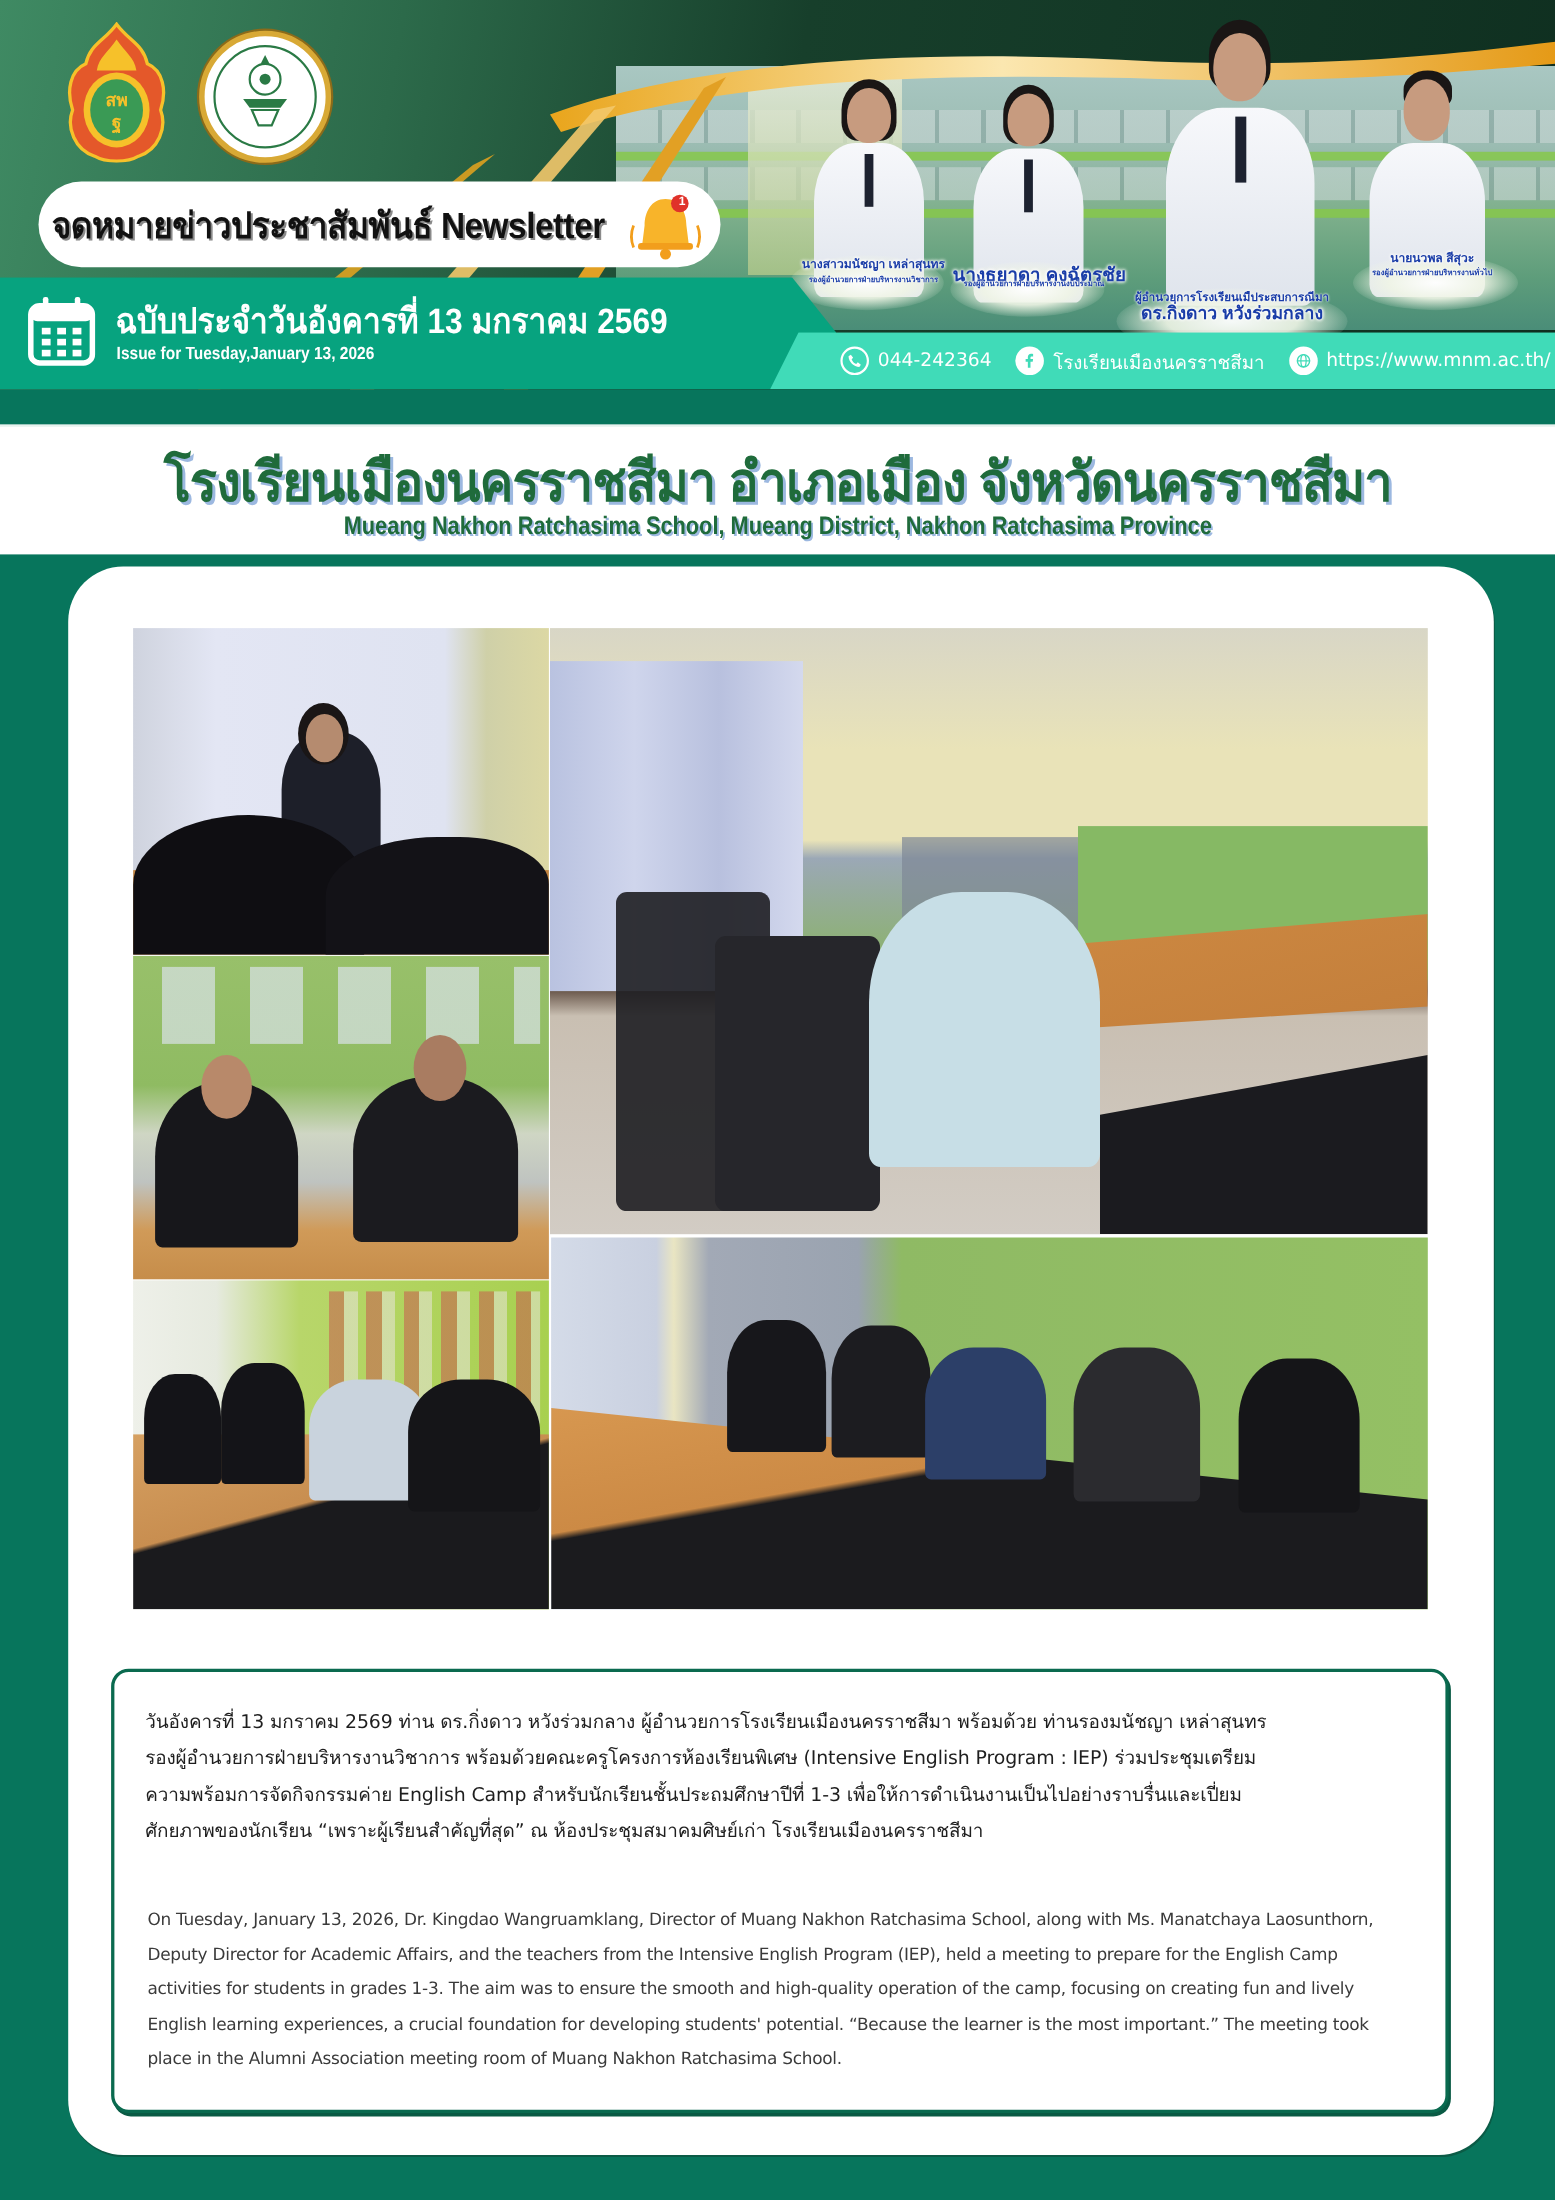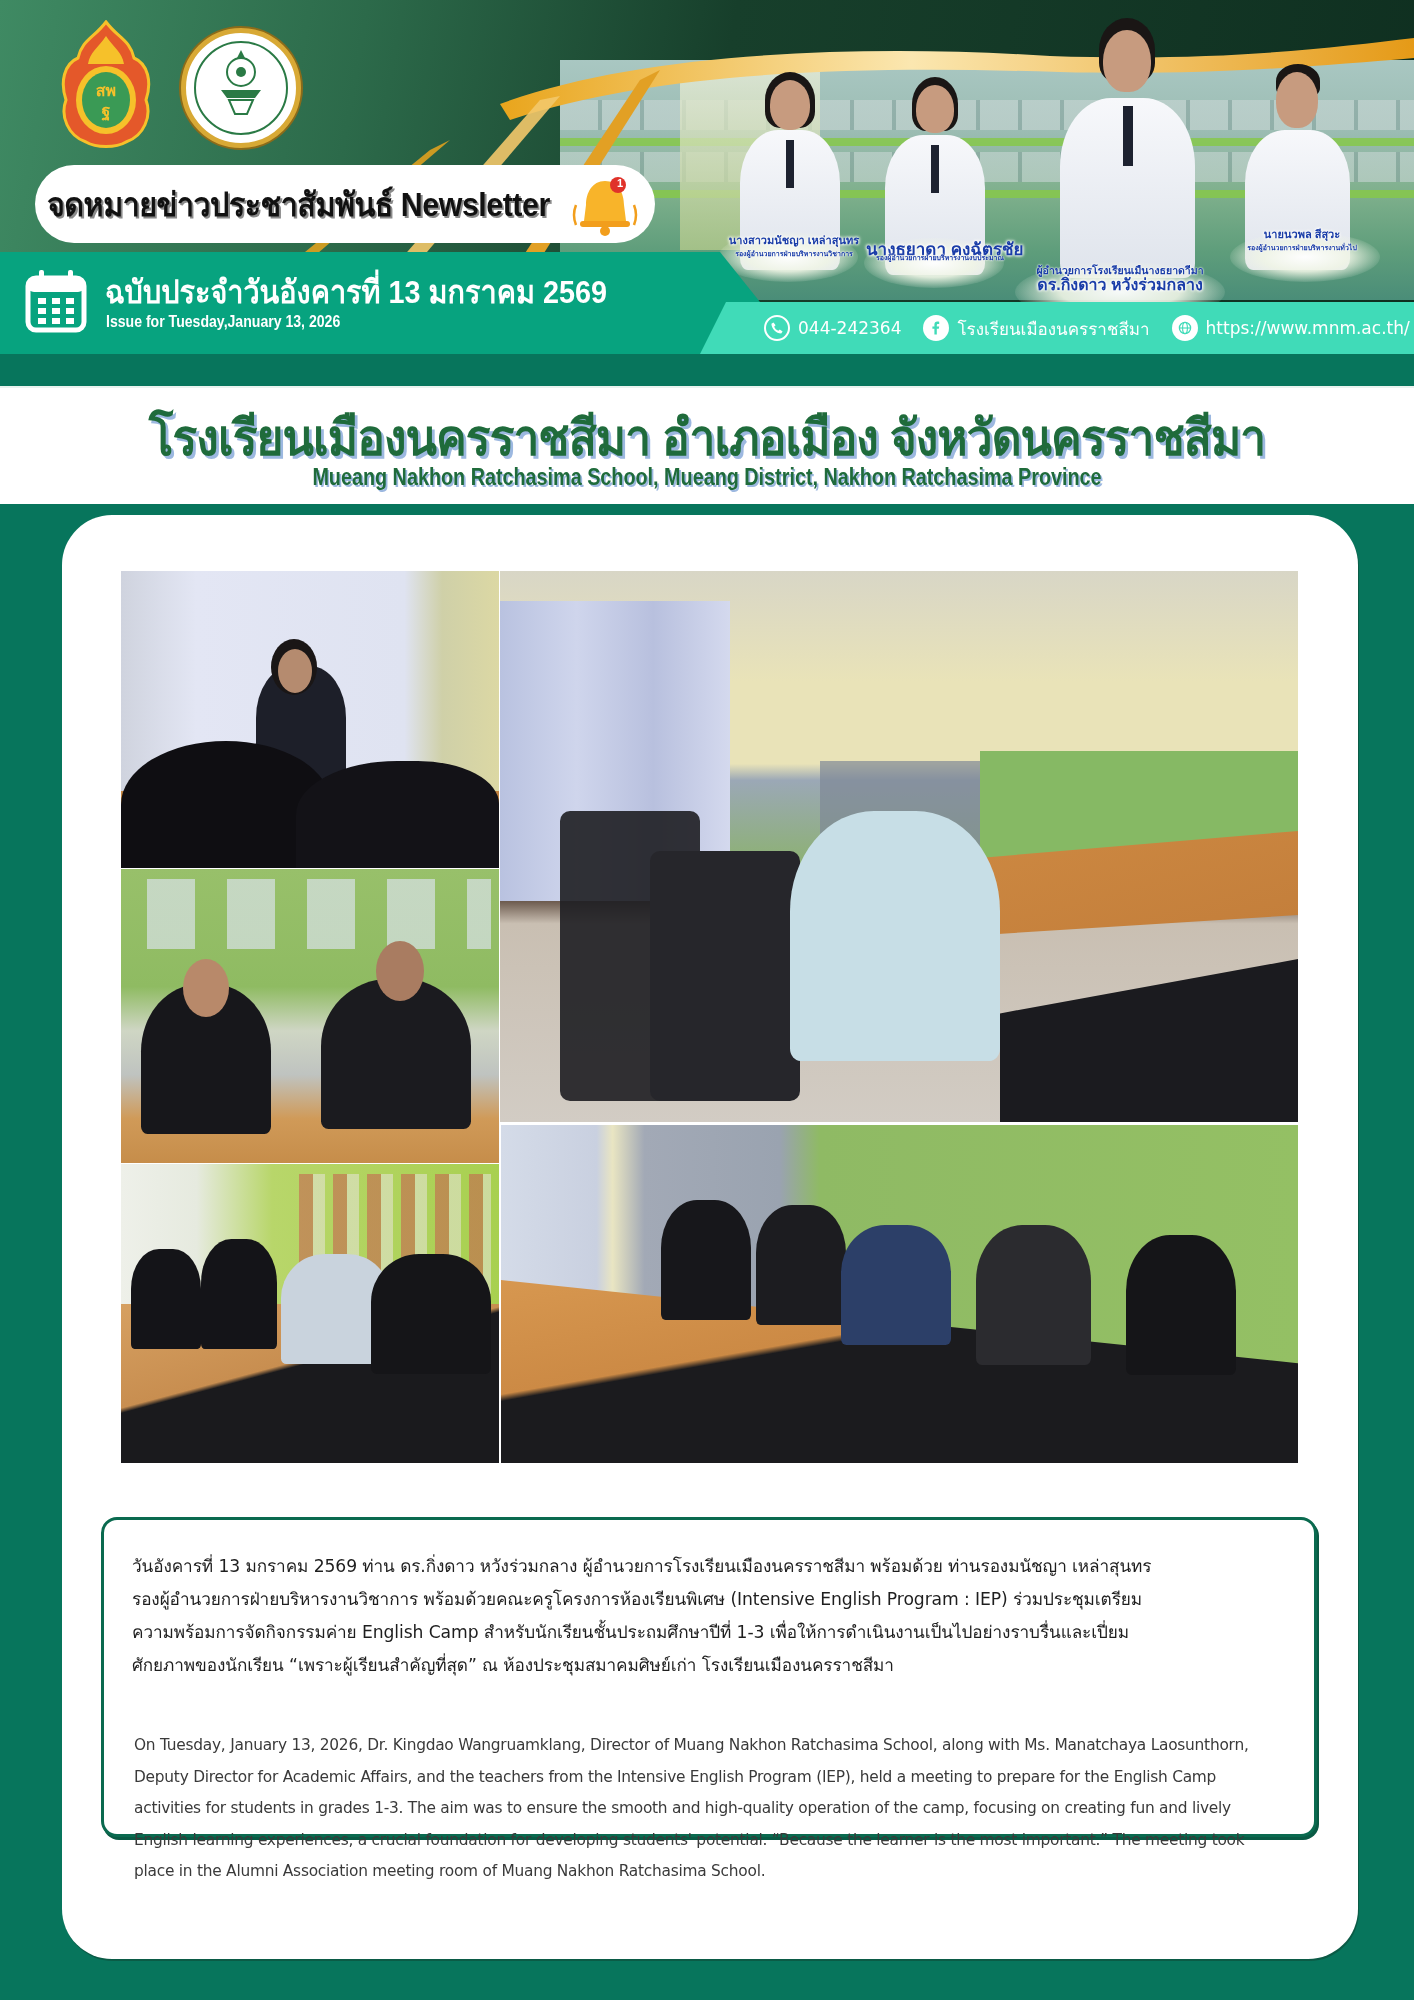--- a/index.html
+++ b/index.html
@@ -63,21 +63,21 @@
     font-weight: bold; font-size: 23px; color: #1f6b3b; text-shadow: 2px 2px 0 #9cb8e0; transform: scaleX(0.86); }
 
   
   .card { position: absolute; left: 62px; top: 515px; width: 1296px; height: 1444px; background: #fff; border-radius: 50px;
     box-shadow: 1px 2px 0 #0b5b46; }
 
   .collage { position: absolute; left: 121px; top: 571px; width: 1177px; height: 892px; background: #fff; }
   .ph { position: absolute; overflow: hidden; }
   .ph::after { content: ""; position: absolute; inset: 0; }
 
-  .textbox { position: absolute; left: 101px; top: 1517px; width: 1216px; height: 320px; border: 3px solid #0a6a4f;
+  .textbox { position: absolute; left: 101px; top: 1517px; width: 1216px; height: 404px; border: 3px solid #0a6a4f;
     border-radius: 16px; background: #fff; box-shadow: 2px 3px 0 #0a5a44; }
   .para-th { position: absolute; left: 28px; top: 30px; width: 1160px; font-family: "DejaVu Sans", sans-serif; font-size: 17.2px;
     line-height: 33px; color: #1e1e1e; letter-spacing: -0.1px; }
   .para-th span { display: block; white-space: nowrap; }
   .para-en { position: absolute; left: 30px; top: 210px; width: 1160px; font-family: "DejaVu Sans", sans-serif; font-size: 15.4px;
     line-height: 31.5px; color: #3a3a3a; letter-spacing: -0.25px; }
   .para-en span { display: block; white-space: nowrap; }
 </style>
 </head>
 <body>
@@ -135,21 +135,21 @@
   <div class="flowers" style="left:718px;top:232px;width:140px;height:50px;"></div>
   <div class="flowers" style="left:864px;top:238px;width:140px;height:50px;"></div>
   <div class="flowers" style="left:1015px;top:262px;width:210px;height:60px;"></div>
   <div class="flowers" style="left:1230px;top:232px;width:150px;height:50px;"></div>
 
   <div class="pname" style="left:720px;top:231px;width:148px;font-size:11px;">นางสาวมนัชญา เหล่าสุนทร</div>
   <div class="ptitle" style="left:720px;top:248px;width:148px;font-size:7px;">รองผู้อำนวยการฝ่ายบริหารงานวิชาการ</div>
   <div class="pname" style="left:866px;top:235px;width:148px;font-size:17px;">นางธยาดา คงฉัตรชัย</div>
   <div class="ptitle" style="left:866px;top:252px;width:148px;font-size:7px;">รองผู้อำนวยการฝ่ายบริหารงานงบประมาณ</div>
   <div class="pname" style="left:1020px;top:238px;width:200px;font-size:16px;margin-top:34px;">ดร.กิ่งดาว หวังร่วมกลาง</div>
-  <div class="ptitle" style="left:1020px;top:262px;width:200px;font-size:10.5px;">ผู้อำนวยการโรงเรียนเมืนางธยาดาีมา</div>
+  <div class="ptitle" style="left:1020px;top:262px;width:200px;font-size:10.5px;">ผู้อำนวยการโรงเรียนเมืประสบการณีมา</div>
   <div class="pname" style="left:1232px;top:225px;width:140px;font-size:11px;">นายนวพล สีสุวะ</div>
   <div class="ptitle" style="left:1232px;top:242px;width:140px;font-size:7px;">รองผู้อำนวยการฝ่ายบริหารงานทั่วไป</div>
 
   <svg class="logo1" viewBox="0 0 92 128">
     <path d="M46,2 C58,18 70,20 74,38 C88,44 92,62 86,80 C92,96 84,116 66,122 C56,128 36,128 26,122 C8,116 0,96 6,80 C0,62 4,44 18,38 C22,20 34,18 46,2 Z" fill="#e4582a" stroke="#f6c12a" stroke-width="3"></path>
     <path d="M46,16 C54,28 62,32 64,44 L28,44 C30,32 38,28 46,16 Z" fill="#f6c12a"></path>
     <ellipse cx="46" cy="80" rx="30" ry="34" fill="#f6c12a"></ellipse>
     <ellipse cx="46" cy="80" rx="24" ry="28" fill="#3a9a55"></ellipse>
     <text x="46" y="76" font-size="16" font-weight="bold" text-anchor="middle" fill="#f6c12a" font-family="DejaVu Sans, sans-serif">สพ</text>
     <text x="46" y="96" font-size="16" font-weight="bold" text-anchor="middle" fill="#f6c12a" font-family="DejaVu Sans, sans-serif">ฐ</text>

